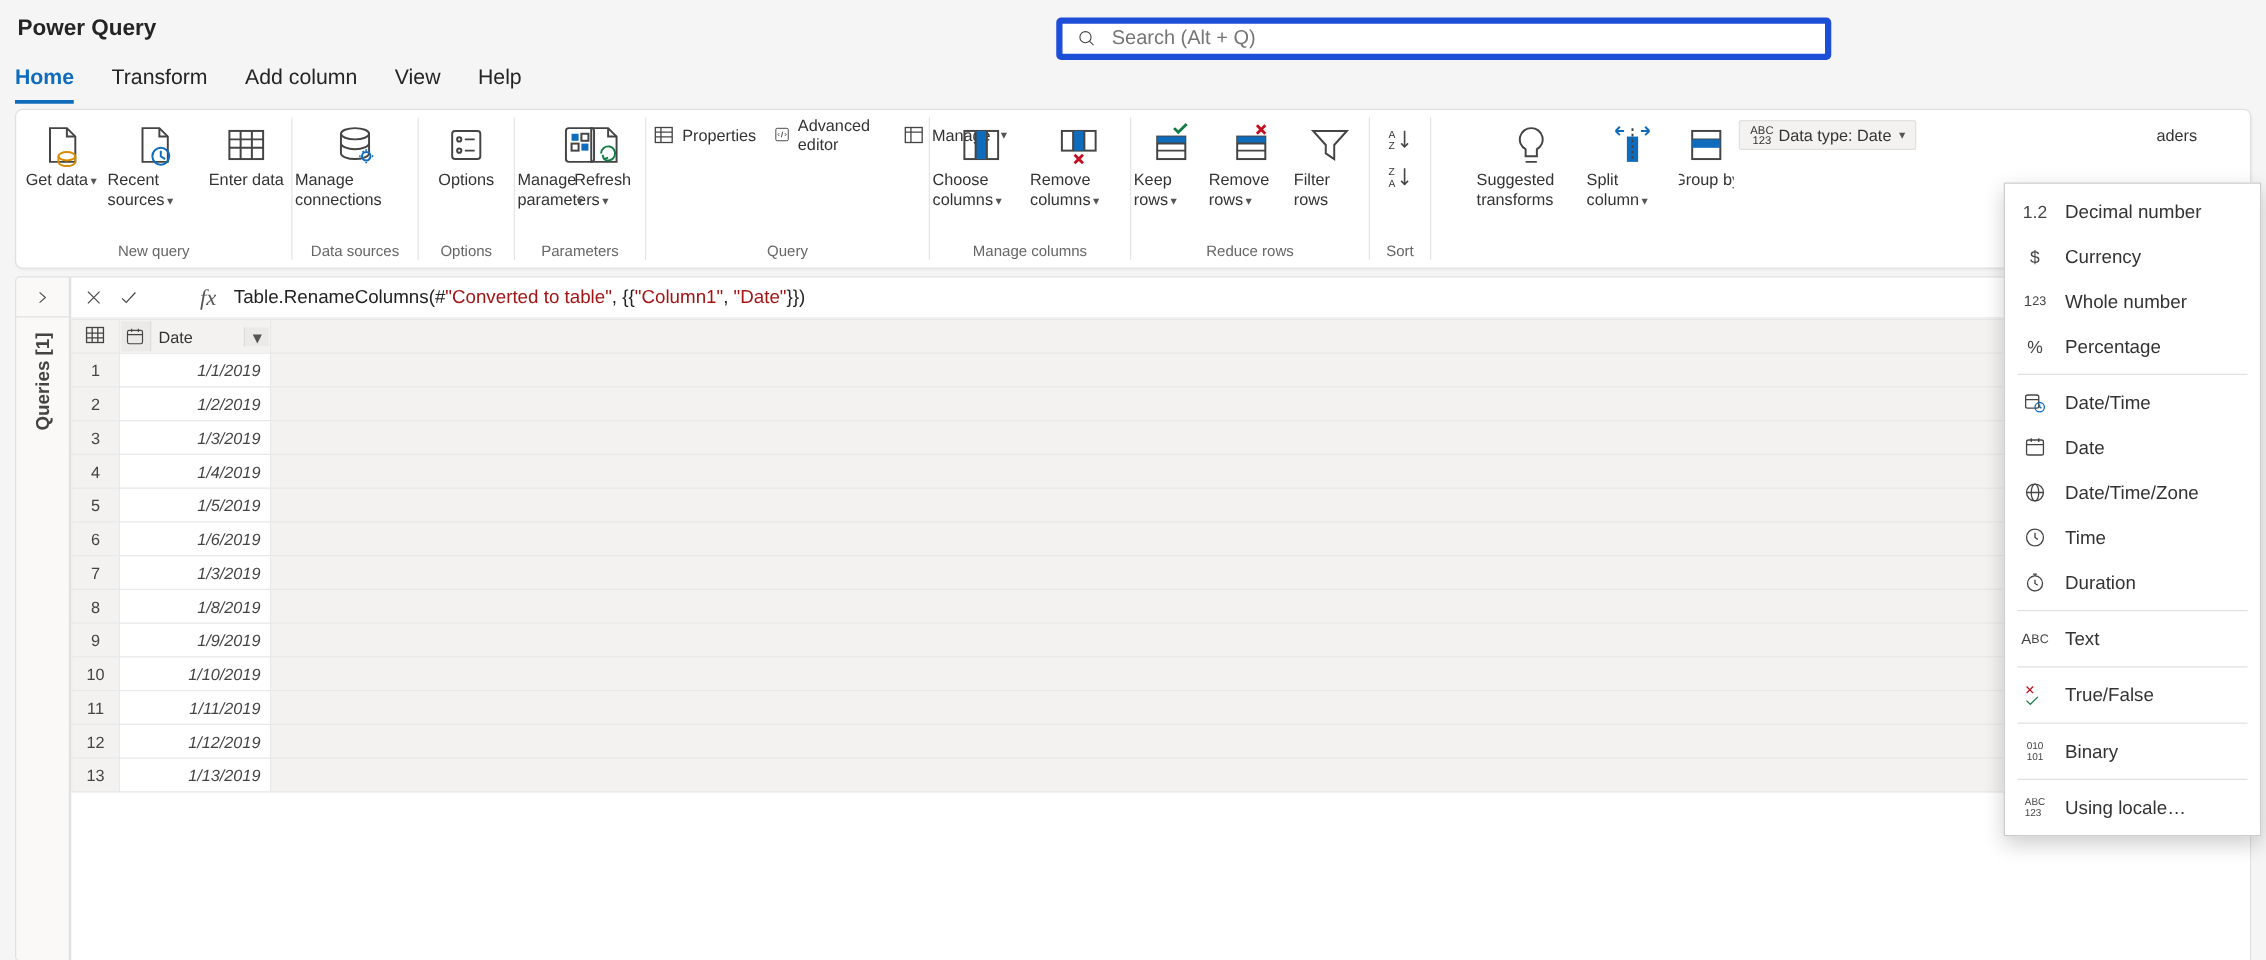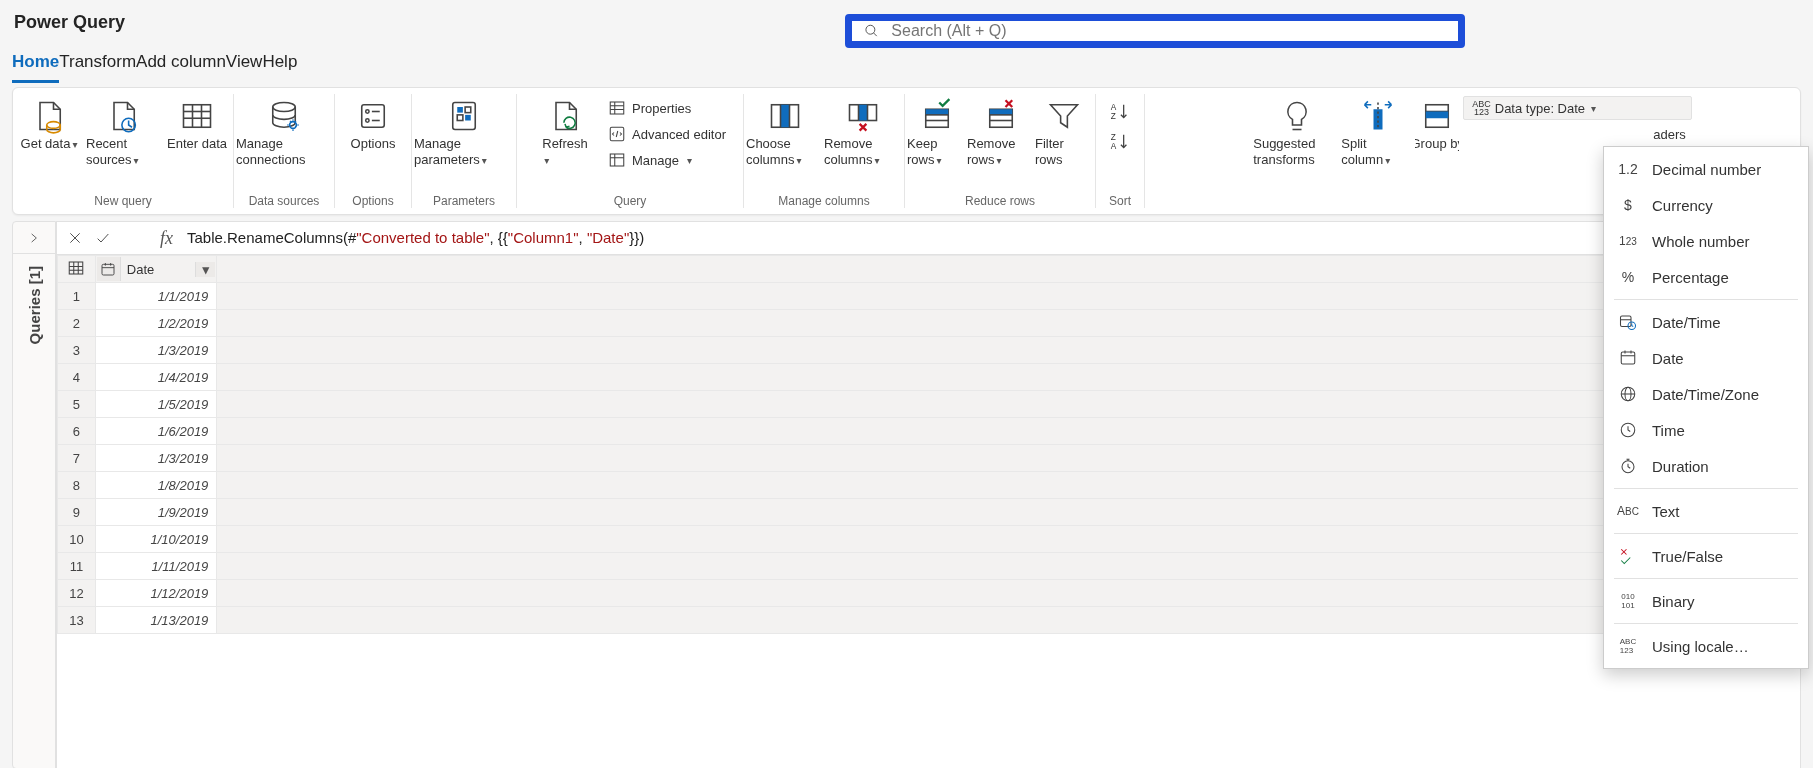--- a/index.html
+++ b/index.html
@@ -1,37 +1,37 @@
 <!DOCTYPE html>
 <html><head>
 <meta charset="utf-8">
 <style>
   * { box-sizing: border-box; font-family: "Segoe UI", -apple-system, sans-serif; }
   html, body { margin:0; padding:0; background:#f5f5f5; color:#333; font-size:14px; width:1813px; height:768px; overflow:hidden; position:relative;}
   
   .topbar { height:45px; display:flex; align-items:center; padding:0 10px; }
   .app-title { font-size:18px; font-weight:600; padding-left:4px; color:#242424;}
   .search-wrap { margin-left: 720px; width: 620px;}
-  .search-box { width:100%; height:34px; border:7px solid #1d4ed8; border-radius:4px; background:#fff; display:flex; align-items:center; padding:0 12px; color:#666;margin-top:16px;}
+  .search-box { width:100%; height:34px; border:5px solid #1d4ed8; border-radius:4px; background:#fff; display:flex; align-items:center; padding:0 12px; color:#666;margin-top:16px;}
   .search-box svg { width:16px; height:16px; margin-right:10px; }
   .search-box input { border:none; outline:none; font-size:16px; color:#666; width:100%; background:transparent;}
   
-  .tabs { height:38px; display:flex; align-items:flex-end; padding:0 12px; border-bottom:0;}
+  .tabs { height:38px; display:flex; align-items:flex-end; padding:0 12px; gap:30px; border-bottom:0;}
   .tab { font-size:17px; color:#242424; padding-bottom:8px; cursor:pointer; border-bottom:3px solid transparent;}
   .tab.active { border-bottom-color:#0f6cbd; color:#0f6cbd; font-weight:600;}
   
   .ribbon { margin:4px 12px 0 12px; background:#fff; border:1px solid #e1e1e1; border-radius:6px; height:128px; display:flex; align-items:stretch; box-shadow:0 1px 2px rgba(0,0,0,0.05);}
   .rgroup { display:flex; flex-direction:column; align-items:center; padding:2px 4px 2px 4px; }
   .rgroup-body { flex:1; display:flex; align-items:flex-start; gap:0px; padding:4px 4px 0 4px;}
   .rgroup-label { font-size:12px; color:#666; padding-bottom:4px; text-align:center; width:100%;}
   .sep { width:1px; background:#e5e5e5; margin:6px 0;}
   .bigbtn { display:flex; flex-direction:column; align-items:center; width:74px; padding-top:4px; cursor:pointer;}
   .bigbtn .ic { width:36px; height:36px; display:flex; align-items:center; justify-content:center;}
   .bigbtn .lbl { font-size:13px; color:#333; line-height:1.2; margin-top:2px;}
-  .smallbtn-col { display:flex; flex-direction:column; gap:2px; padding-top:2px;}
+  .smallbtn-col { display:flex; flex-direction:row; gap:2px; padding-top:2px;align-items:flex-end;}
   .smallbtn { display:flex; align-items:center; height:24px; padding:0 6px; cursor:pointer; gap:6px; font-size:13px; color:#333;}
   .smallbtn .ic { width:18px; height:18px; display:flex; align-items:center; justify-content:center;}
   .chev { font-size:10px; color:#555; margin-left:2px;}
   .datatype-pill { display:flex; align-items:center; gap:4px; background:#f3f2f1; border:1px solid #e1e1e1; padding:2px 8px; height:24px; font-size:13px; color:#333; border-radius:2px; cursor:pointer;}
   
   .editor-area { position:relative; margin:6px 12px 0 12px; display:flex; height:548px;}
   .side-collapsed { width:44px; background:#faf9f8; border:1px solid #e1e1e1; border-radius:4px 0 0 4px; display:flex; flex-direction:column; align-items:center; }
   .side-collapsed .expand { width:100%; height:32px; display:flex; align-items:center; justify-content:center; cursor:pointer; border-bottom:1px solid #e1e1e1; color:#555;}
   .side-collapsed .vlabel { writing-mode:vertical-rl; transform:rotate(180deg); font-size:15px; color:#444; margin-top:12px; font-weight:600;}
   .main-col { flex:1; display:flex; flex-direction:column; }

